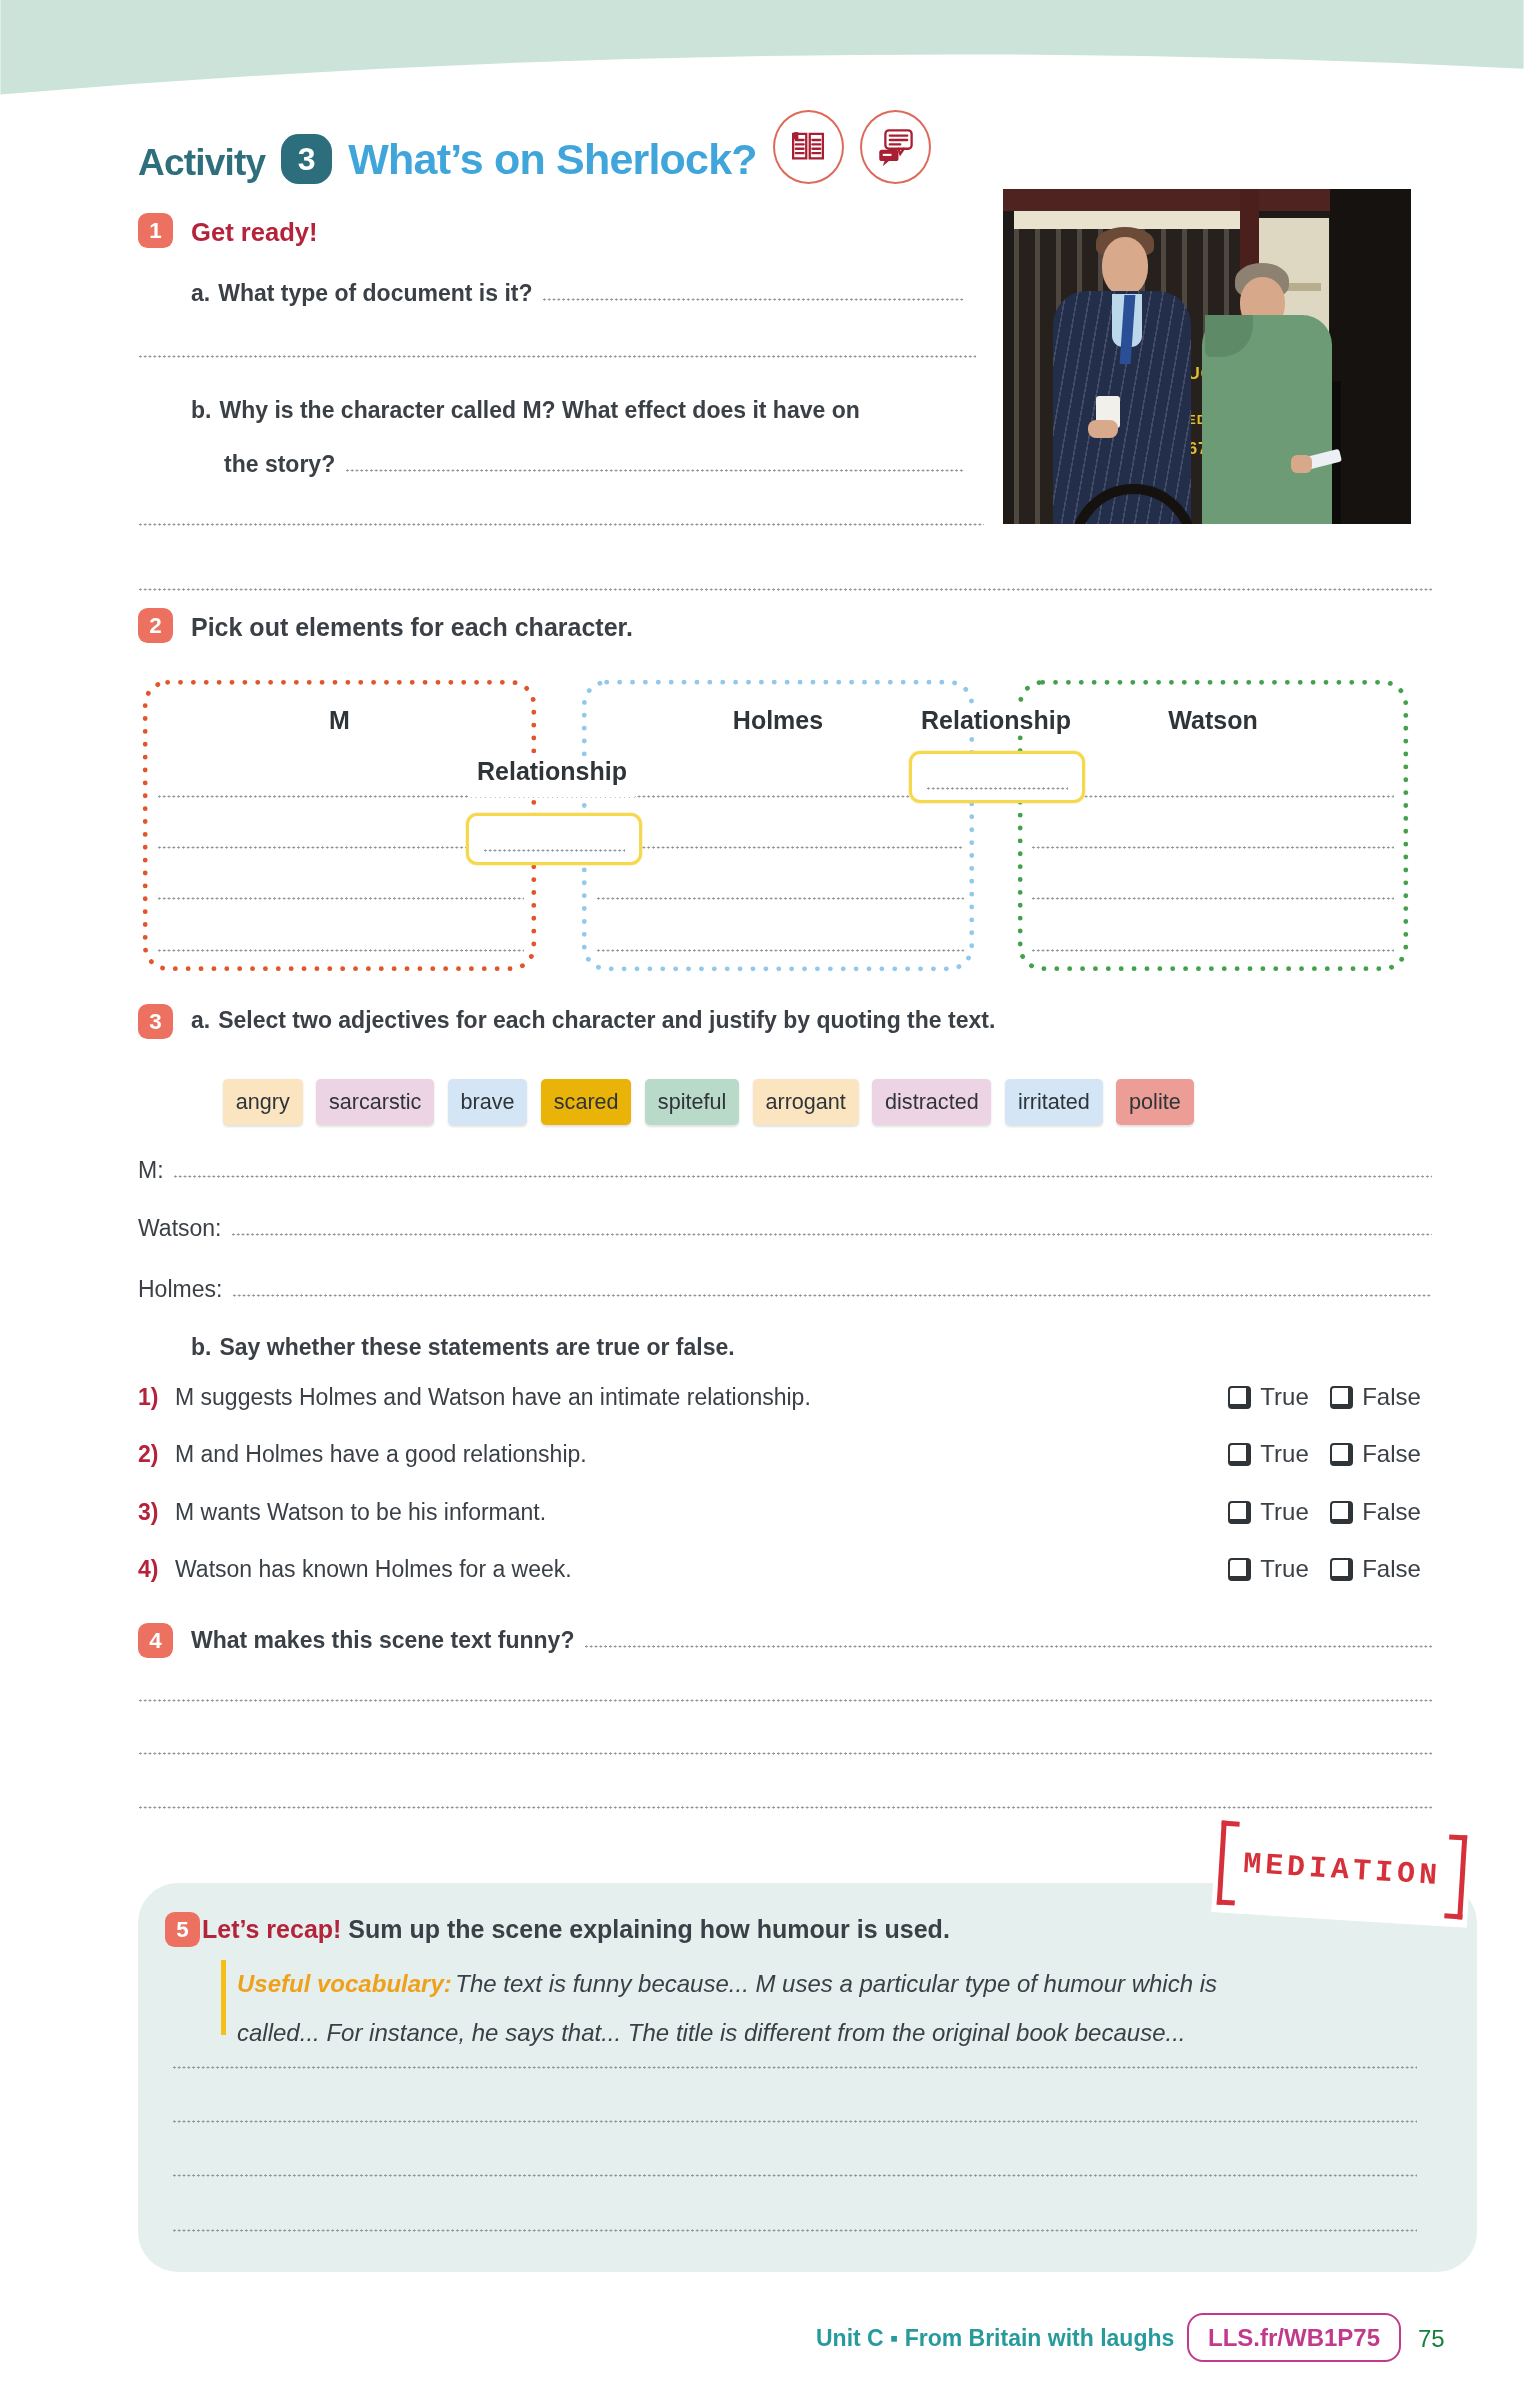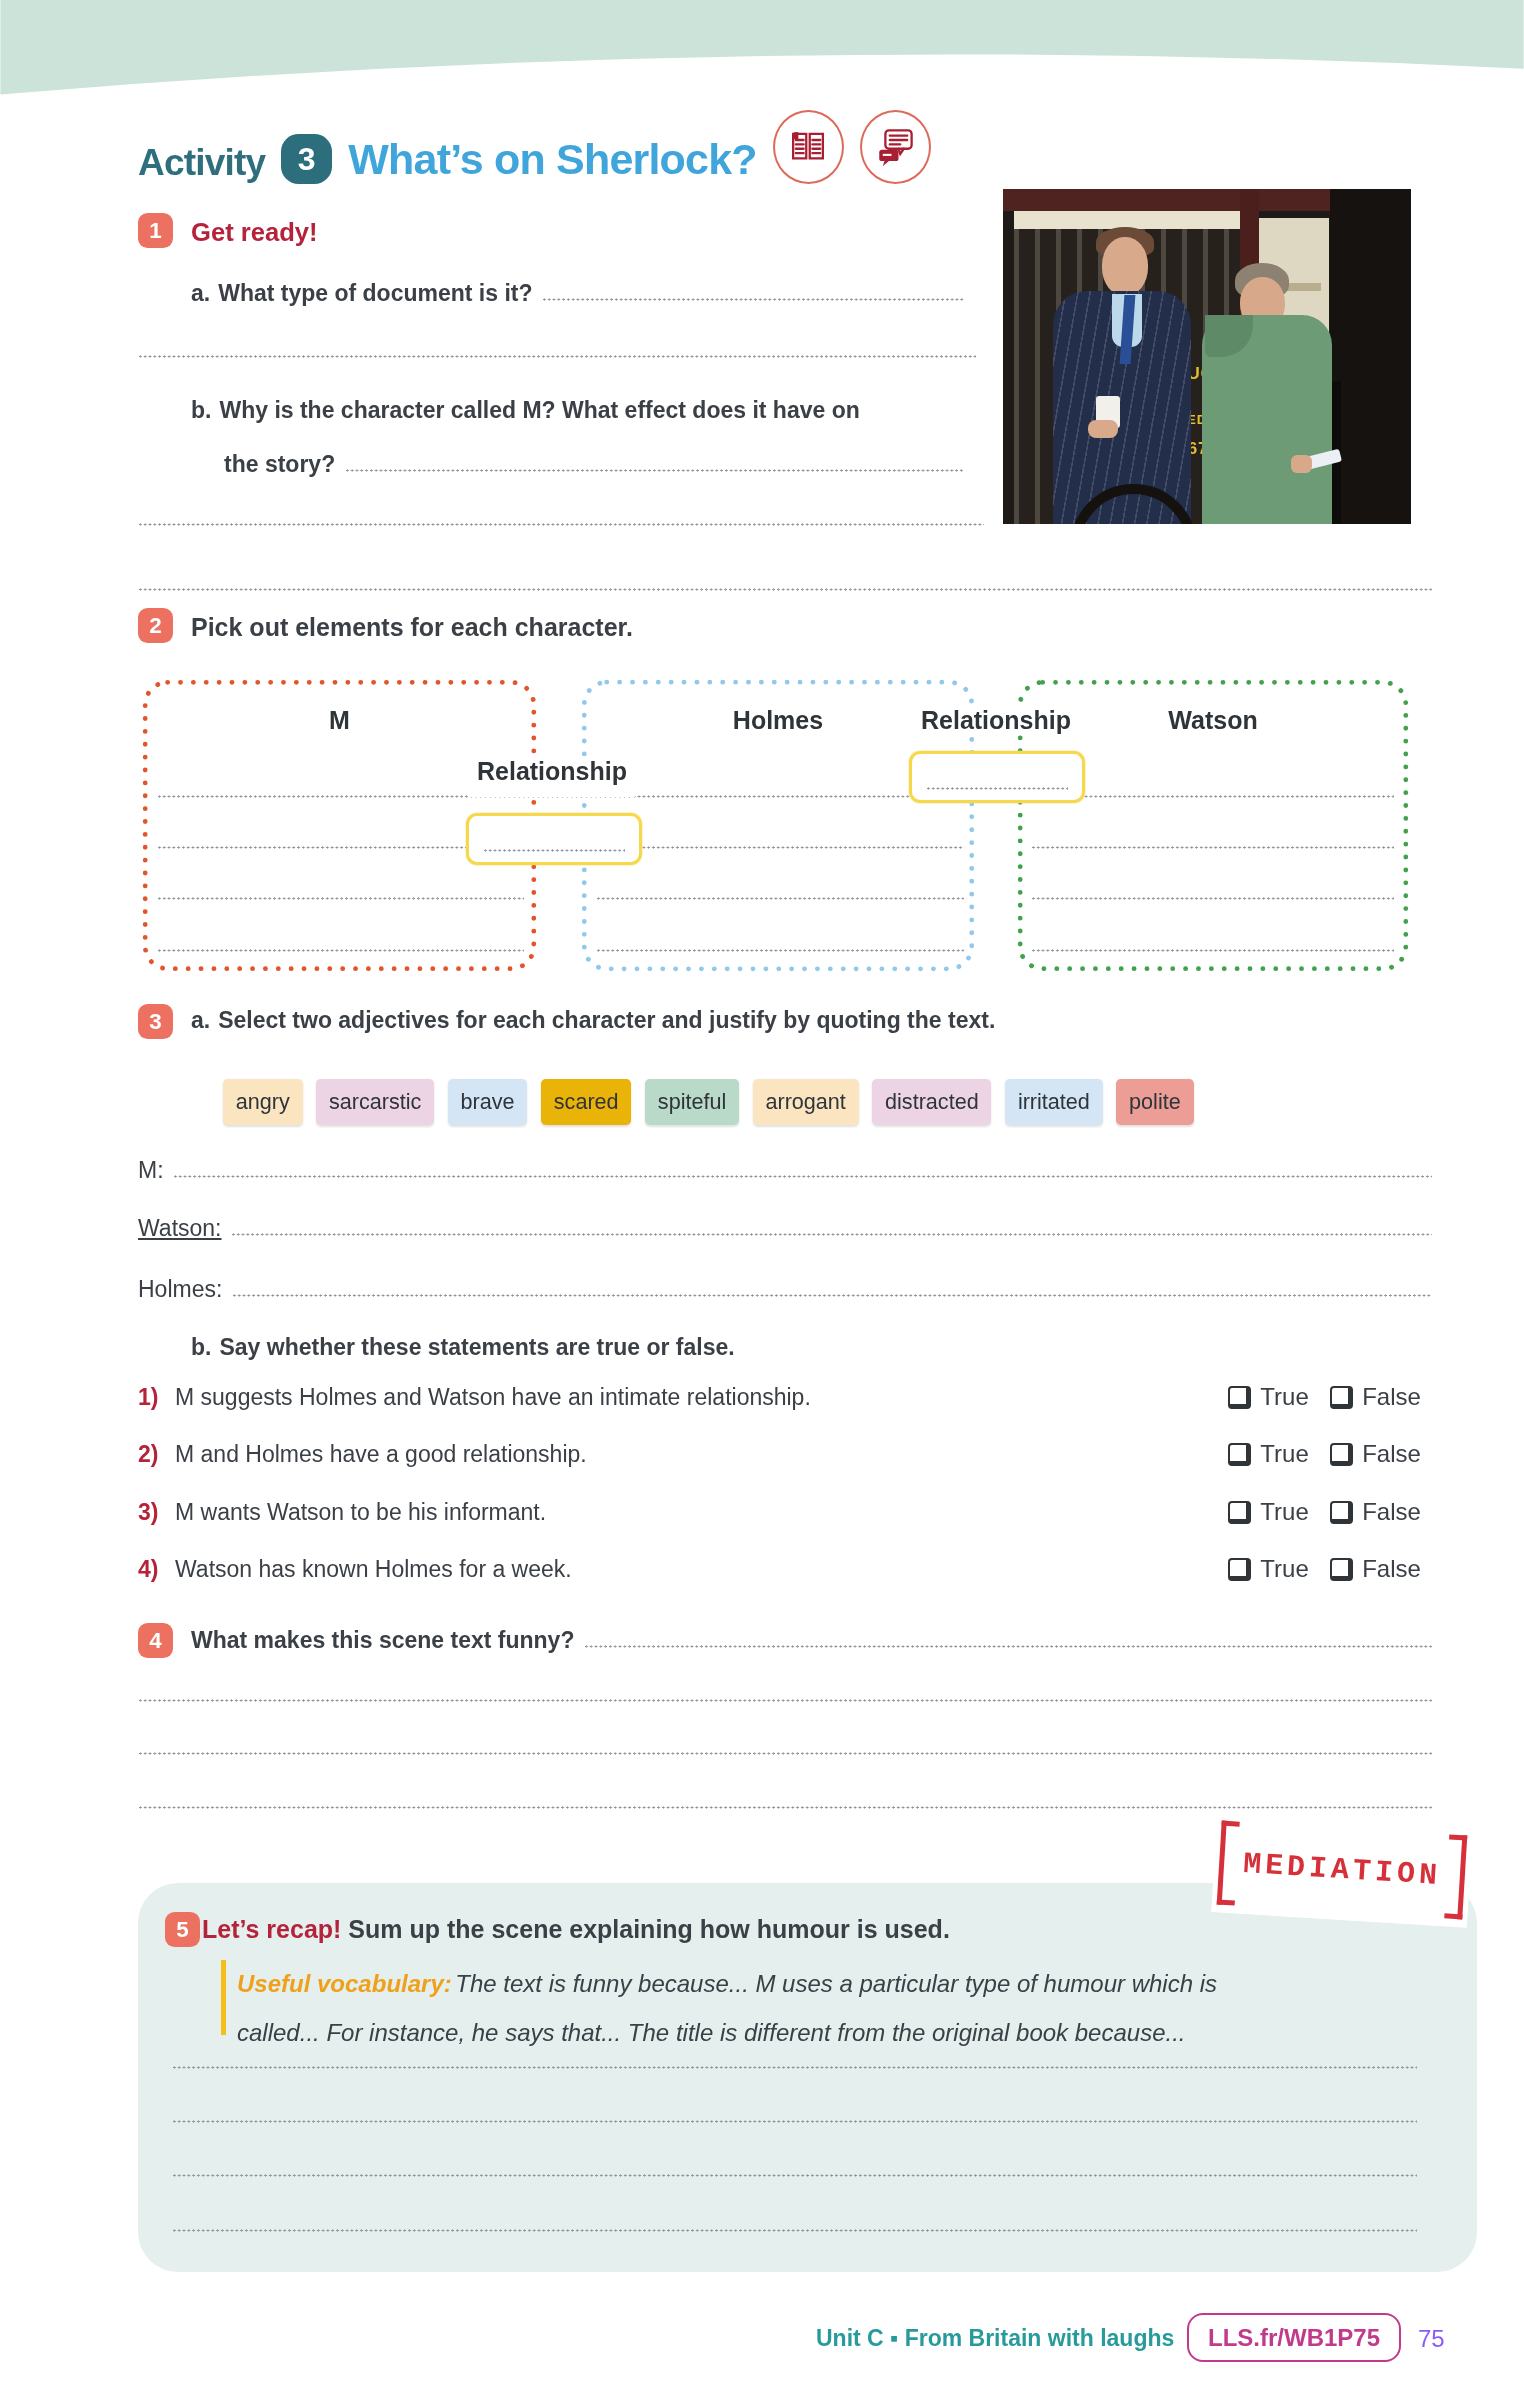--- a/index.html
+++ b/index.html
@@ -60,21 +60,21 @@
   .recap{position:absolute;left:138px;top:1883px;width:1339px;height:389px;background:#e4efee;
         border-radius:40px;}
   .vbar{position:absolute;left:83px;top:77px;width:4.8px;height:75px;background:#f6be19;}
   .vocab{color:#f0a11c;font-weight:bold;font-style:italic;font-size:24px;}
   .ital{font-style:italic;font-size:24px;color:#3b4046;}
   
   .foot-teal{position:absolute;left:816px;top:2325px;color:#279a9c;font-size:23px;font-weight:bold;}
   .foot-link{position:absolute;left:1187px;top:2313px;width:210px;height:45px;border:2.4px solid #c13a8c;
         border-radius:16px;background:#fff;color:#c13a8c;font-weight:bold;font-size:24px;
         display:flex;align-items:center;justify-content:center;}
-  .foot-page{position:absolute;left:1418px;top:2325px;color:#8b5cf6;font-size:24px;}
+  .foot-page{position:absolute;left:1418px;top:2325px;color:#15803d;font-size:24px;}
   
   .photo{position:absolute;left:1003px;top:189px;width:408px;height:335px;background:#1e1a17;overflow:hidden;}
   .sign{position:absolute;color:#e3bd2c;font-weight:bold;letter-spacing:0.8px;}
 </style>
 </head>
 <body>
 
 <div class="page">
 
   <svg class="hdr-curve" width="1524" height="288" viewBox="0 0 1904 360">
@@ -229,21 +229,21 @@
     <span class="chip" style="background: rgb(251, 229, 193);">arrogant</span>
     <span class="chip" style="background: rgb(236, 212, 228);">distracted</span>
     <span class="chip" style="background: rgb(212, 230, 245);">irritated</span>
     <span class="chip" style="background: rgb(236, 157, 149);">polite</span>
   </div>
 
   <div class="row" style="left:138px;top:1157px;width:1294px;">
     <span class="plain">M:</span>
     <span class="dots"></span>
   </div>
-  <div class="row" style="left:138px;top:1215px;width:1294px;text-decoration:underline;">
+  <div class="row" style="left:138px;top:1215px;width:1294px;">
     <span class="plain">Watson:</span>
     <span class="dots"></span>
   </div>
   <div class="row" style="left:138px;top:1276px;width:1294px;">
     <span class="plain">Holmes:</span>
     <span class="dots"></span>
   </div>
 
   <div class="row" style="left:191px;top:1334px;width:1121px;">
     <span class="red-b qtext lead">b.</span>

